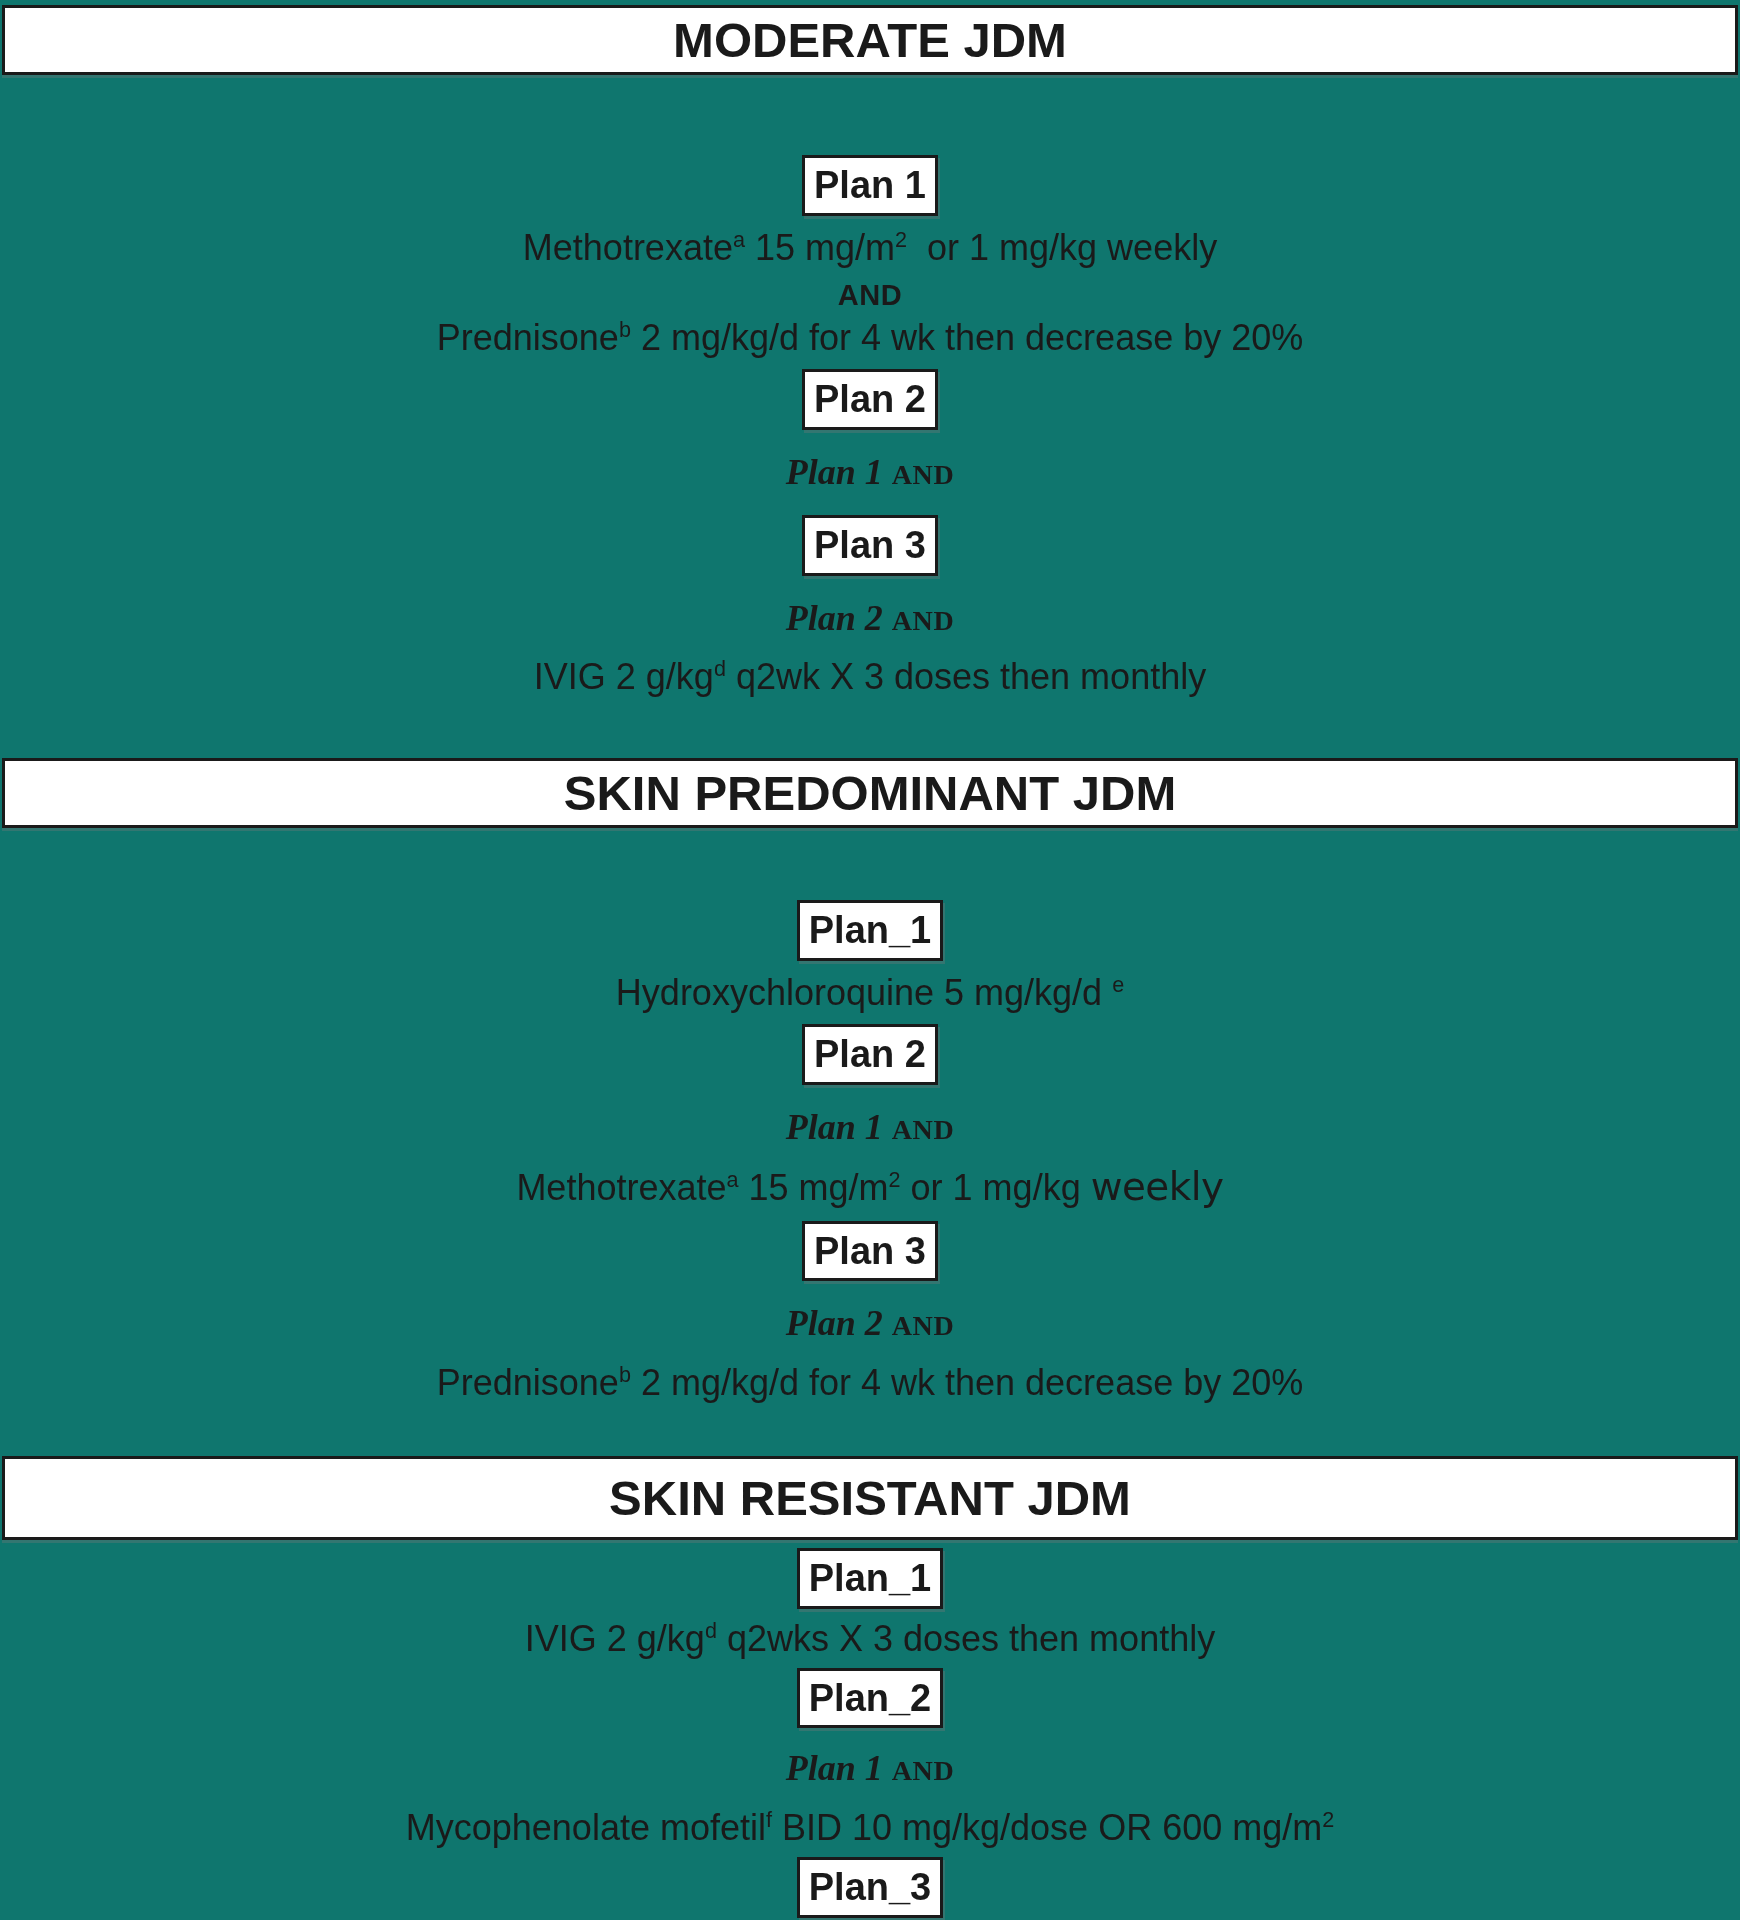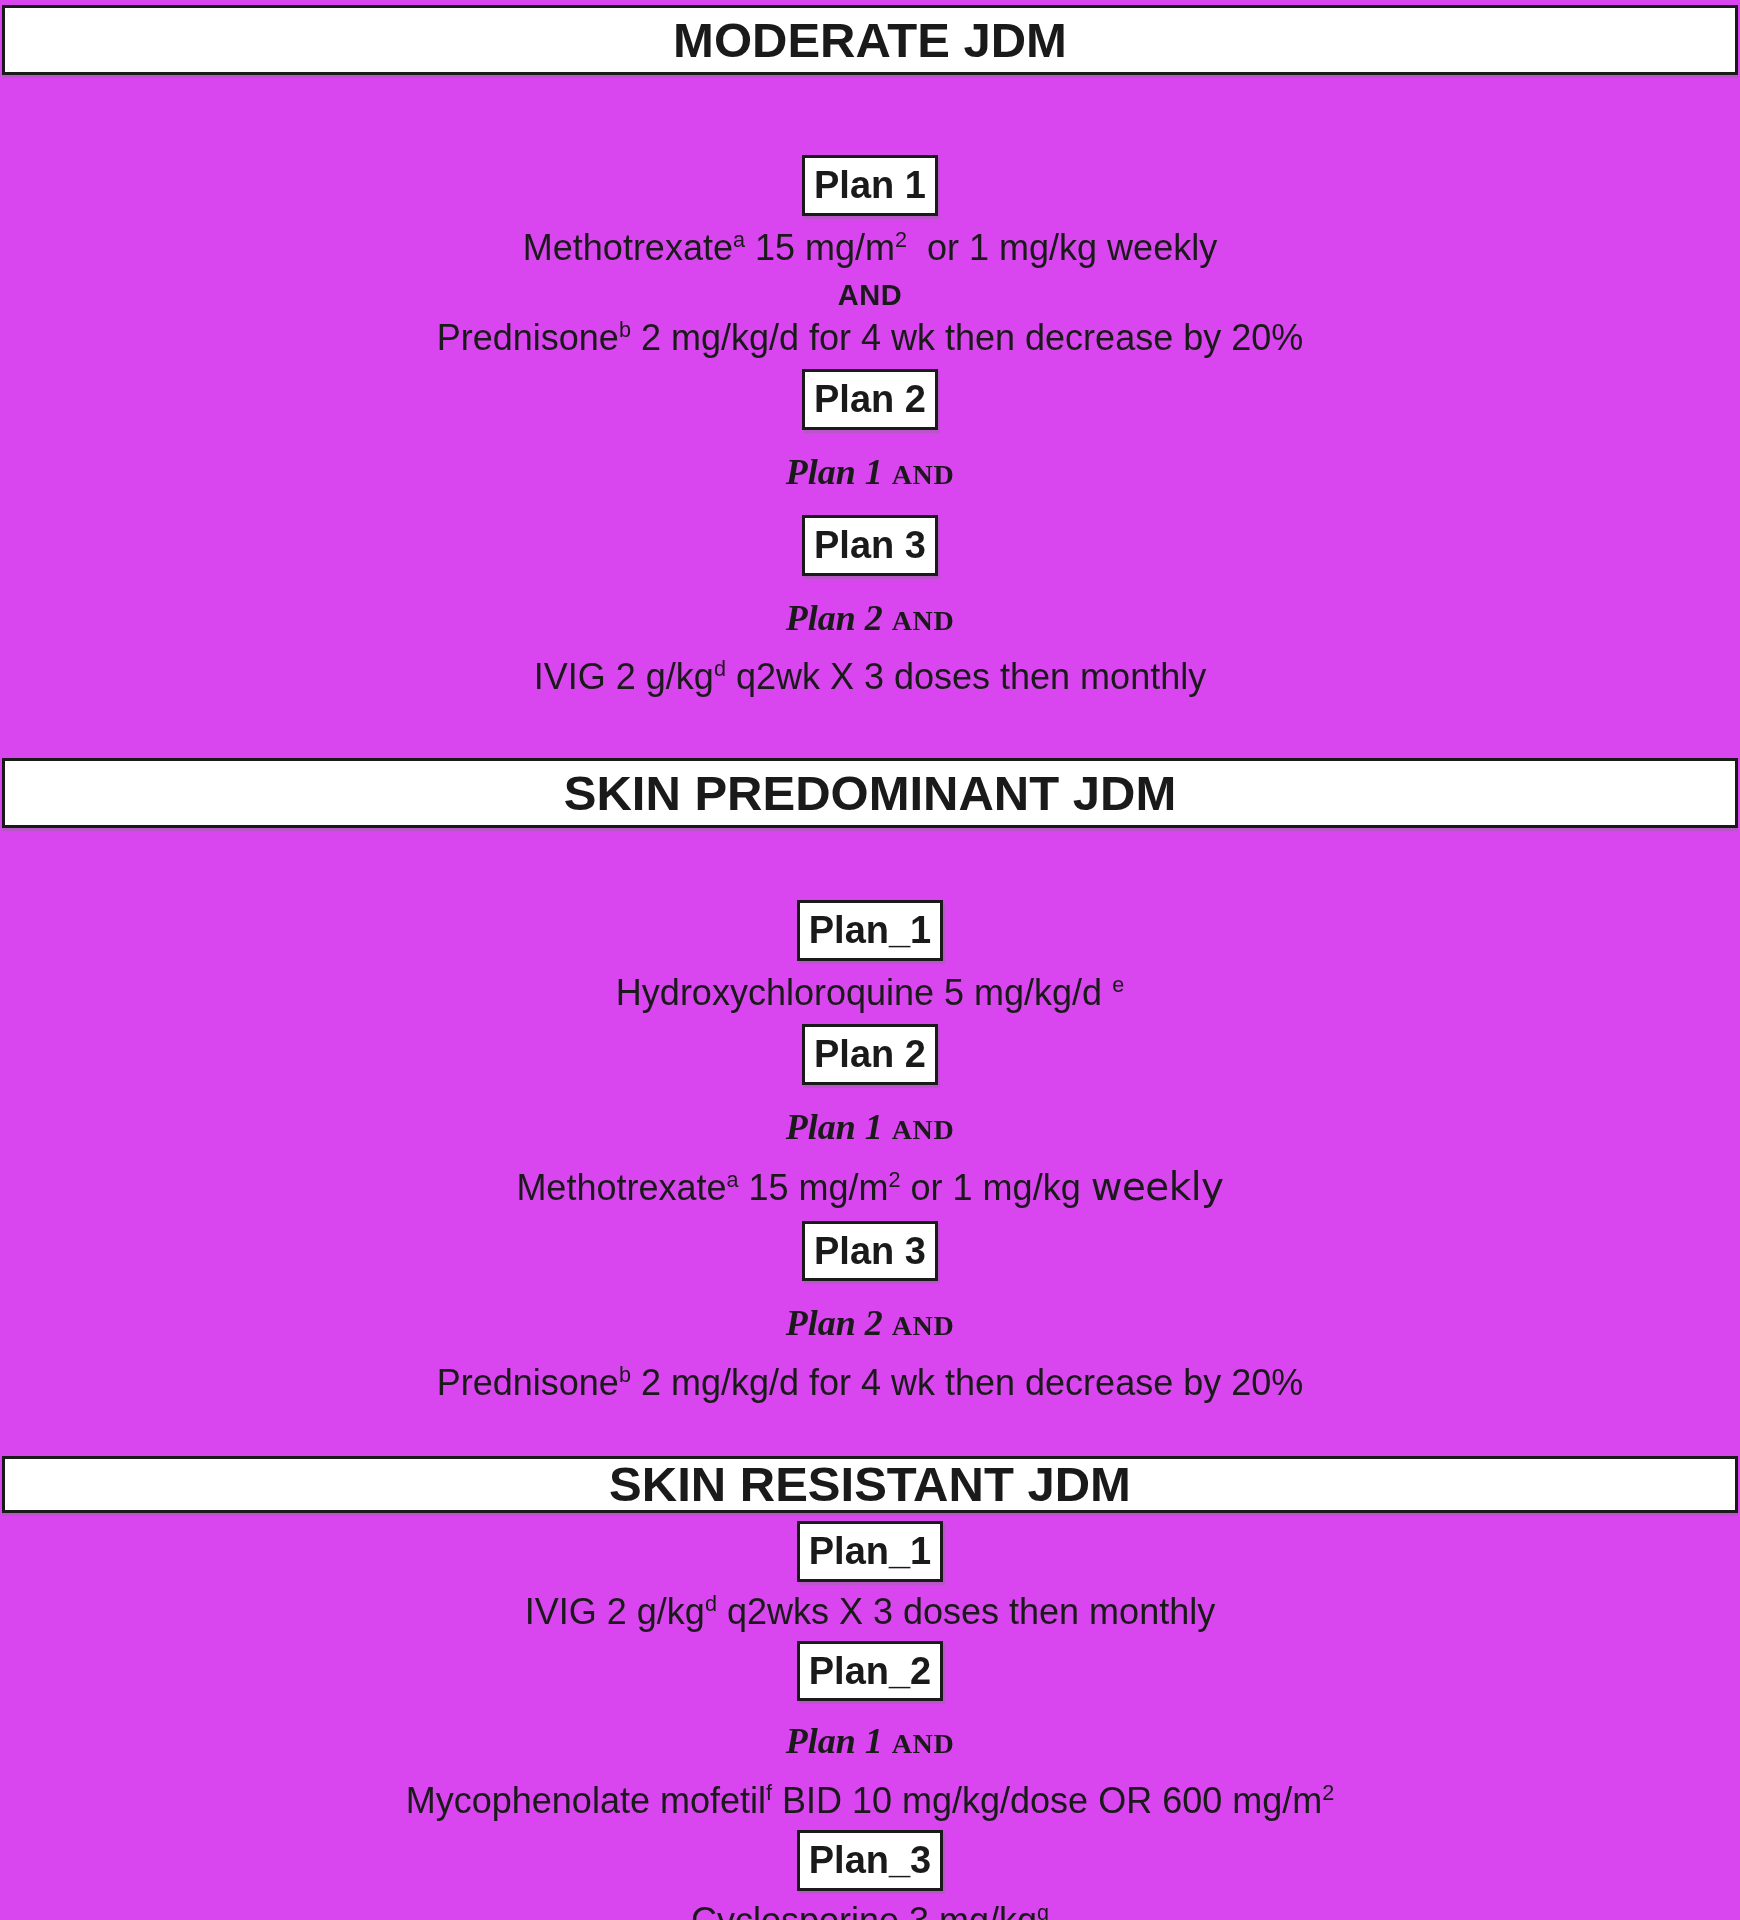--- a/index.html
+++ b/index.html
@@ -1,39 +1,39 @@
 <!DOCTYPE html>
 <html><head>
 <meta charset="utf-8">
 <style>
   html, body { margin: 0; padding: 0; background: #ffffff; }
   .figure {
     position: relative;
     width: 1740px;
     height: 1920px;
-    background: #d946ef;
+    background: #0f766e;
     color: #1a1a1a;
     font-family: "Liberation Sans", sans-serif;
     overflow: hidden;
     box-sizing: border-box;
   }
   .sec { display: block; }
   .header-bar {
     box-sizing: border-box;
     margin: 0 2px;
     height: 70px;
     border: 3px solid #1a1a1a;
     background: #ffffff;
     display: flex;
     align-items: center;
     justify-content: center;
     box-shadow: 0 3px 0 rgba(120,120,120,0.35);
   }
   .s0 .header-bar { margin-top: 5px; }
-  .s2 .header-bar { height: 57px; }
+  .s2 .header-bar { height: 84px; }
   .header-title {
     margin: 0;
     font-size: 49px;
     font-weight: 700;
     letter-spacing: 0px;
     white-space: nowrap;
   }
   .flow {
     display: flex;
     flex-direction: column;

